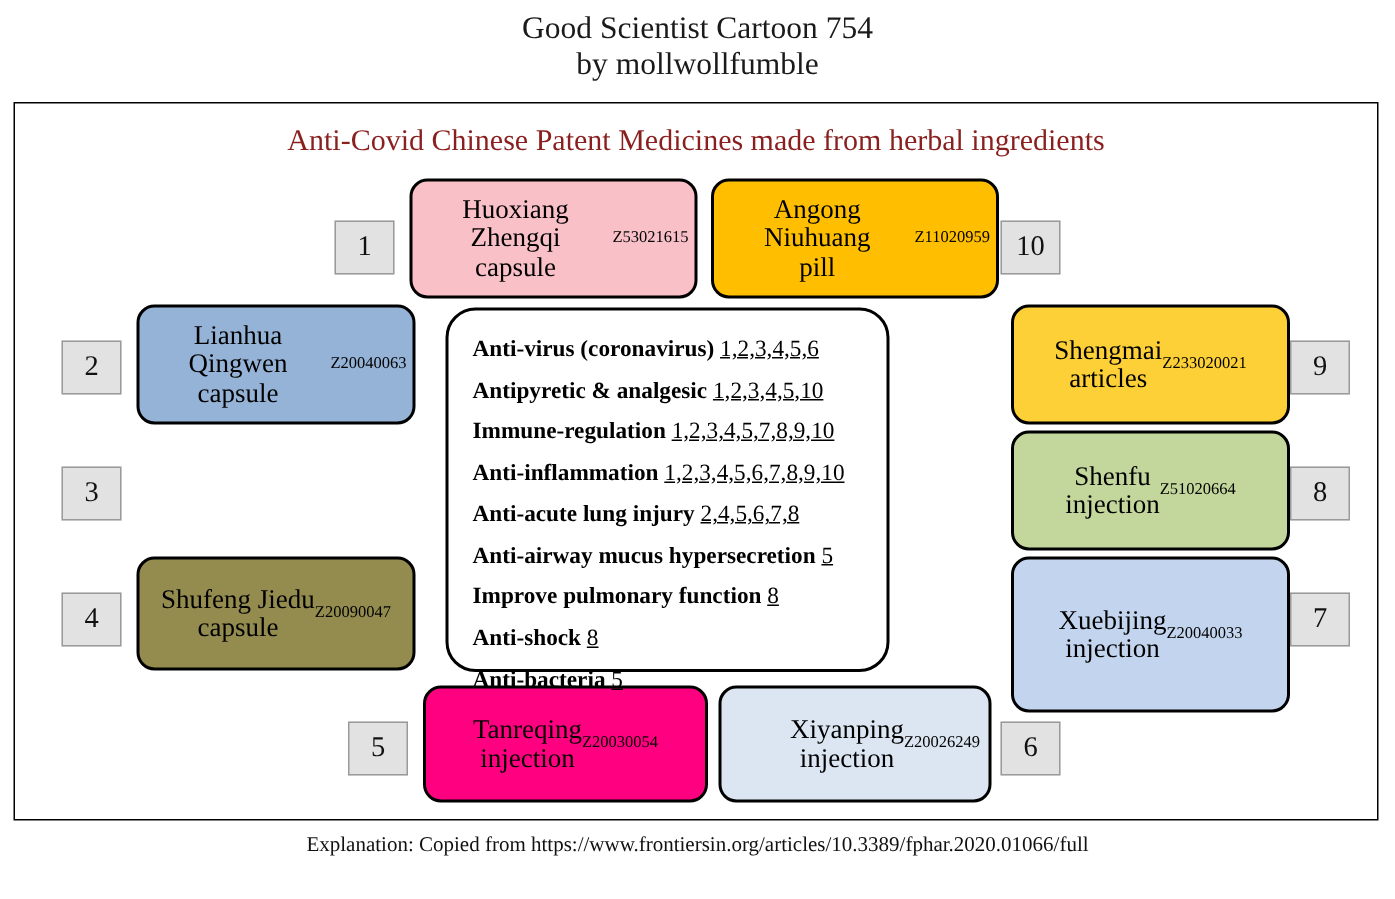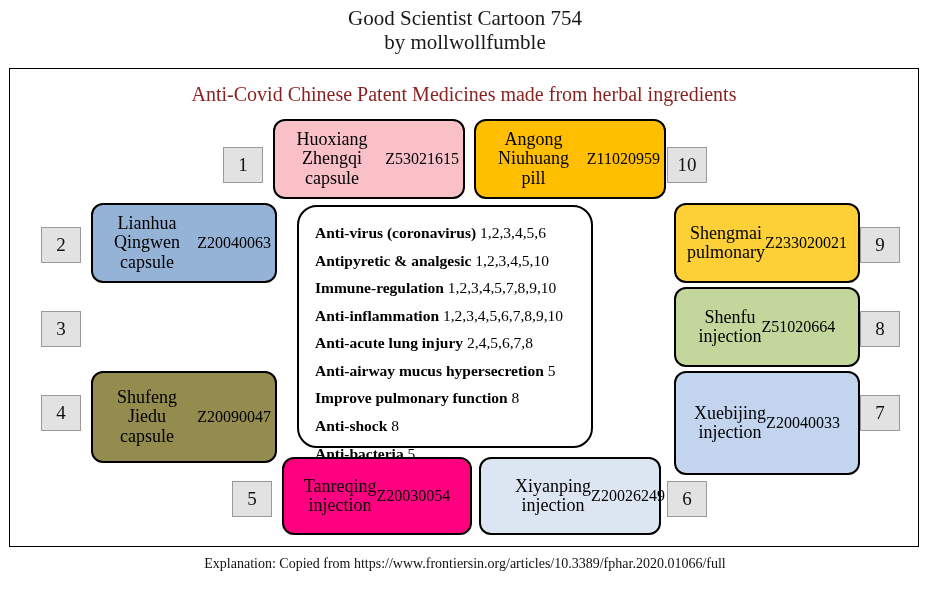--- a/index.html
+++ b/index.html
@@ -64,21 +64,21 @@
     justify-content: center;
     align-items: center;
     line-height: 1.08;
     padding: 2px 4px;
   }
   .med-name {
     font-size: 18px;
     white-space: pre-line;
   }
   .med-code {
-    font-size: 16px;
+    font-size: 11px;
     margin-top: 0;
   }
 
   
   .num-badge {
     position: absolute;
     box-sizing: border-box;
     width: 40px;
     height: 36px;
     background: #e2e2e2;
@@ -107,20 +107,21 @@
     font-size: 15.5px;
     line-height: 1.78;
     white-space: nowrap;
     font-family: "Liberation Serif", "DejaVu Serif", serif;
   }
   .ind-label {
     font-weight: bold;
   }
   .ind-codes {
     font-weight: normal;
+    text-decoration: underline;
   }
 
   
   #footer {
     position: absolute;
     left: 0;
     top: 556px;
     width: 930px;
     text-align: center;
     font-size: 14px;
@@ -161,29 +162,29 @@
     <div class="med-code">Z11020959</div>
   </div>
 
   <div class="med-box" style="left:81px; top:134px; width:186px; height:80px; background:#95b3d7;">
     <div class="med-name">Lianhua Qingwen
 capsule</div>
     <div class="med-code">Z20040063</div>
   </div>
 
 
-  <div class="med-box" style="left:81px; top:302px; width:186px; height:92px; background:#948b4f;">
+  <div class="med-box" style="left:81px; top:302px; width:186px; height:76px; background:#948b4f;">
     <div class="med-name">Shufeng Jiedu
 capsule</div>
     <div class="med-code">Z20090047</div>
   </div>
 
   <div class="med-box" style="left:664px; top:134px; width:186px; height:80px; background:#fcd036;">
     <div class="med-name">Shengmai
-pulmonary</div>
+articles</div>
     <div class="med-code">Z233020021</div>
   </div>
 
   <div class="med-box" style="left:664px; top:218px; width:186px; height:80px; background:#c3d69b;">
     <div class="med-name">Shenfu
 injection</div>
     <div class="med-code">Z51020664</div>
   </div>
 
   <div class="med-box" style="left:664px; top:302px; width:186px; height:104px; background:#c3d5ee;">

